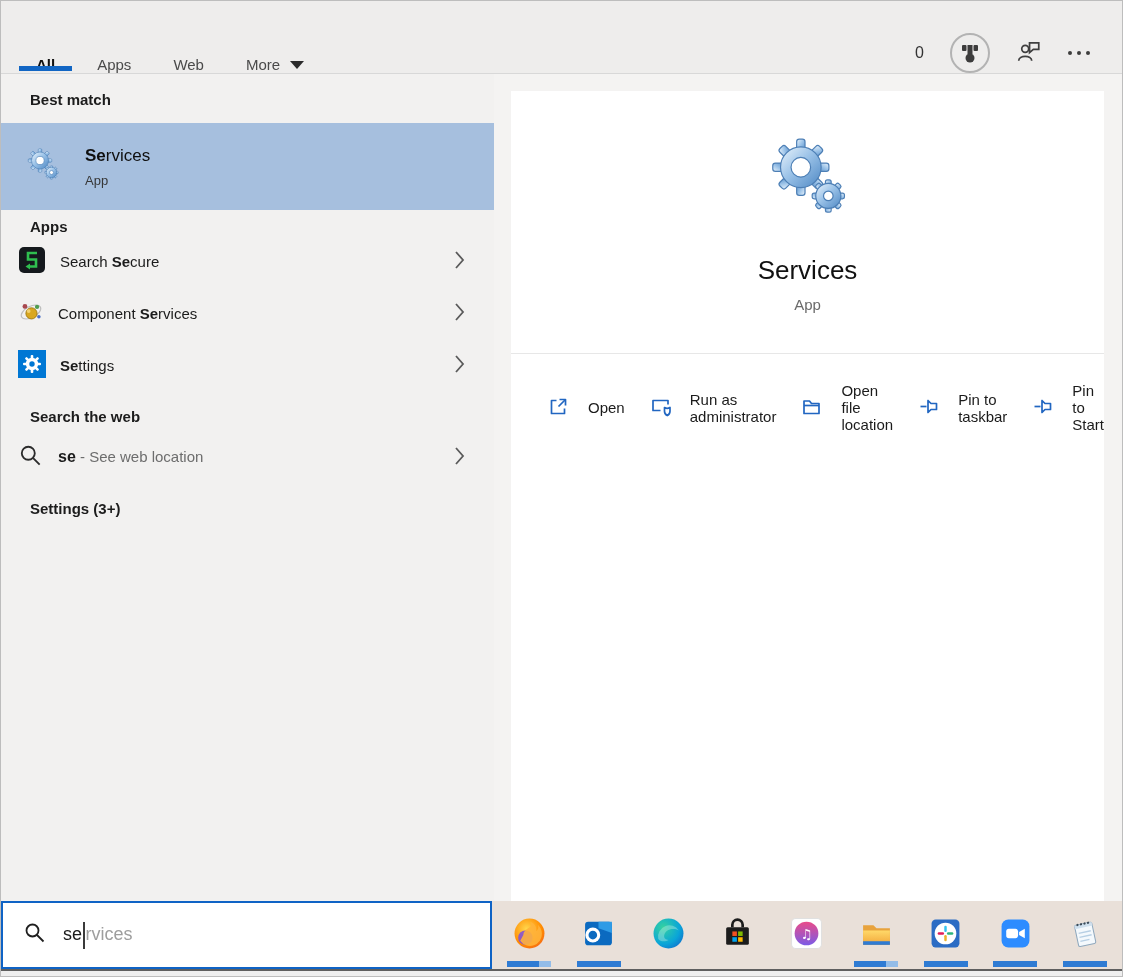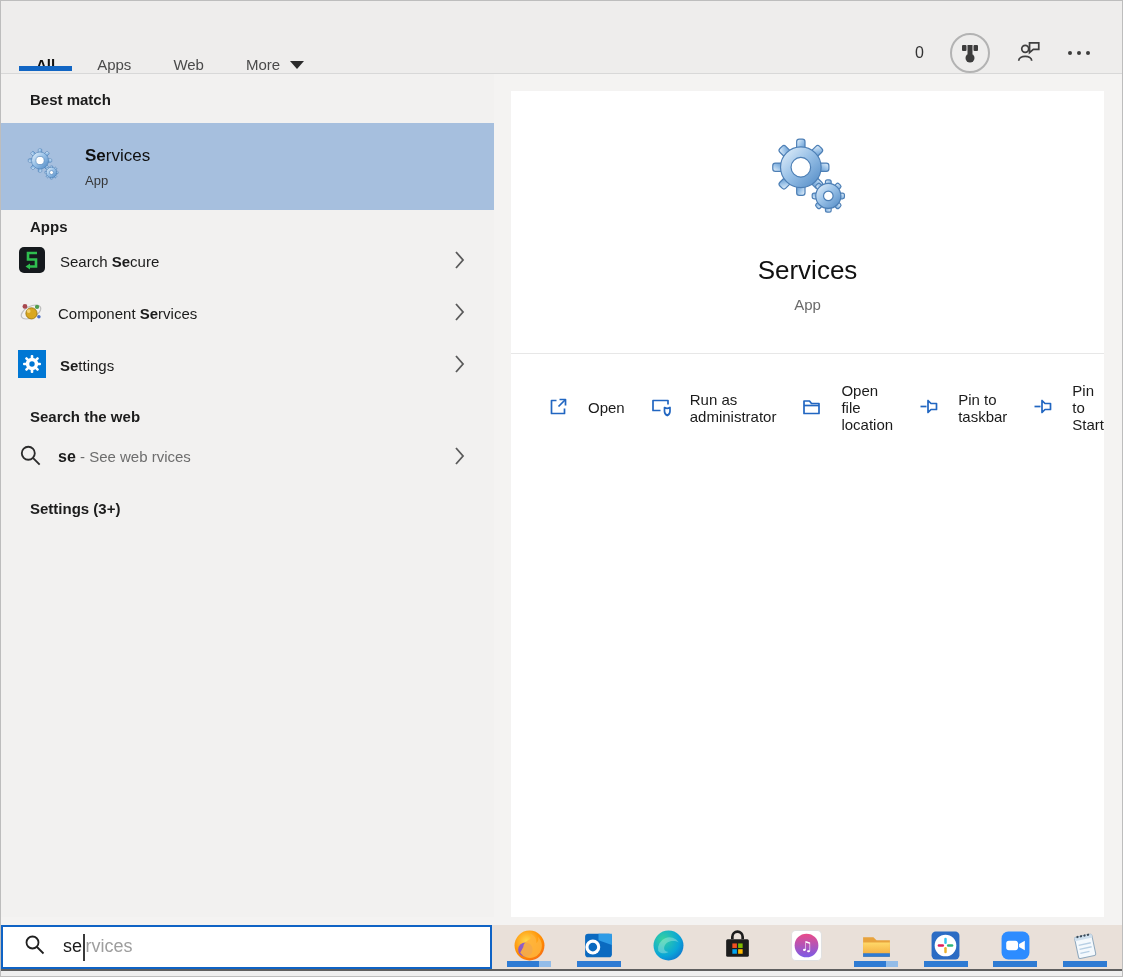--- a/index.html
+++ b/index.html
@@ -64,21 +64,21 @@
   .card-header {
     display:flex; flex-direction:column; align-items:center;
     padding:44px 0 40px; border-bottom:1px solid #e7e7e7;
   }
   .card-title { font-size:26px; color:#111; margin-top:30px; }
   .card-sub { font-size:15px; color:#6a6a6a; margin-top:10px; }
   .actions { padding:28px 0 0 37px; display:flex; flex-direction:row; gap:25px; }
   .action { display:flex; align-items:center; gap:19px; font-size:15px; color:#1b1b1b; cursor:default; }
   .action svg { flex:none; }
   
-  .taskbar { position:absolute; left:0; right:0; bottom:7px; height:44px; background:#e9e0d9; display:flex; }
+  .taskbar { position:absolute; left:0; right:0; bottom:7px; height:68px; background:#e9e0d9; display:flex; }
   .search-box {
     width:491px; height:100%; background:#fff; border:2px solid #0f63c5;
     display:flex; align-items:center; padding-left:20px; gap:16px; flex:none;
   }
   .search-typed { font-size:18px; color:#1a1a1a; }
   .search-caret { display:inline-block; width:1.5px; height:27px; background:#3a3a3a; margin:0 1px; vertical-align:middle; }
   .search-suggestion { font-size:18px; color:#9e9e9e; }
   .task-icons { flex:1; display:flex; justify-content:space-evenly; align-items:center; }
   .task-btn { position:relative; width:64px; height:100%; display:flex; align-items:center; justify-content:center; }
   .task-indicator { position:absolute; bottom:2px; left:50%; transform:translateX(-50%); width:44px; height:6px; }
@@ -305,21 +305,21 @@
 
       <div class="section-label">Search the web</div>
 
       <div class="app-row" style="margin-top:6px;">
         <span>
           <svg width="26" height="26" viewBox="0 0 24 24" fill="none" stroke="#2b2b2b" stroke-width="1.7">
             <circle cx="9.5" cy="9.5" r="6"></circle>
               <line x1="14" y1="14" x2="20" y2="20"></line>
           </svg>
         </span>
-        <span><span class="web-query">se</span><span class="web-rest"> - See web rvices</span></span>
+        <span><span class="web-query">se</span><span class="web-rest"> - See web location</span></span>
         <span class="row-chevron">
           <svg width="12" height="20" viewBox="0 0 12 20" fill="none" stroke="#5a5a5a" stroke-width="1.8">
               <polyline points="2,2 9,10 2,18"></polyline>
             </svg>
         </span>
       </div>
 
       <div class="section-label">Settings (3+)</div>
     </aside>
 

